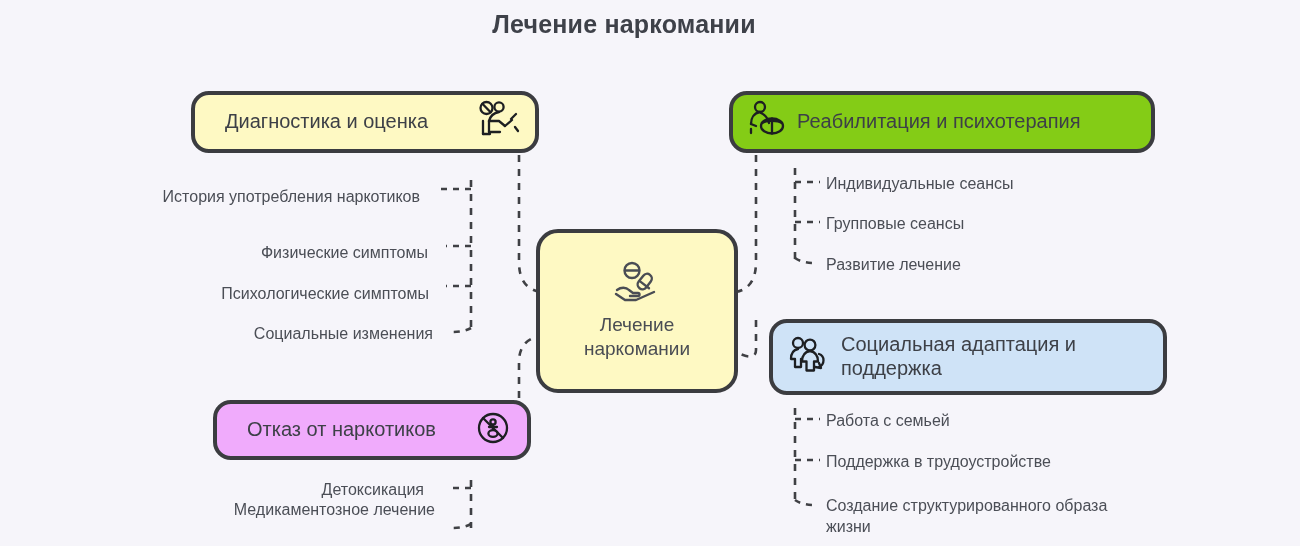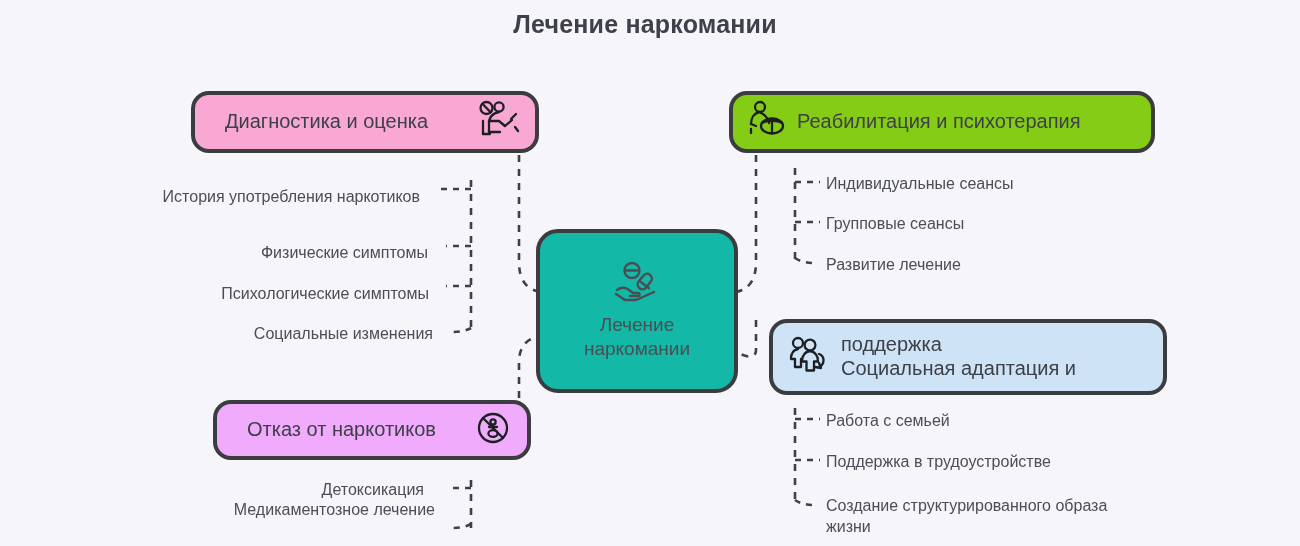--- a/index.html
+++ b/index.html
@@ -31,21 +31,20 @@
   .page-title {
     position: absolute;
     left: 0;
     top: 10px;
     width: 1248px;
     text-align: center;
     font-size: 25px;
     font-weight: bold;
     color: #3e4149;
     letter-spacing: .2px;
-    margin-left: 21px;
   }
   .node {
     position: absolute;
     box-sizing: border-box;
     border: 4px solid #3b3c40;
     border-radius: 18px;
     display: flex;
     align-items: center;
     z-index: 3;
   }
@@ -54,21 +53,21 @@
     color: #3d4047;
     line-height: 1.18;
   }
   .node .nicon {
     flex: 0 0 auto;
     display: block;
   }
   
   #node-diagnostics {
     left: 191px; top: 91px; width: 348px; height: 62px;
-    background: #f9a8d4;
+    background: #fef9c3;
     padding: 0 14px 0 30px;
     justify-content: space-between;
   }
   #node-rehab {
     left: 729px; top: 91px; width: 426px; height: 62px;
     background: #84cc16;
     padding: 0 18px 0 12px;
     gap: 10px;
   }
   #node-refusal {
@@ -79,21 +78,21 @@
   }
   #node-social {
     left: 769px; top: 319px; width: 398px; height: 76px;
     background: #cfe3f7;
     padding: 0 16px 0 14px;
     gap: 10px;
   }
   
   #node-center {
     left: 536px; top: 229px; width: 202px; height: 164px;
-    background: #14b8a6;
+    background: #fef9c3;
     border-radius: 22px;
     flex-direction: column;
     justify-content: center;
     gap: 4px;
   }
   #node-center .label {
     text-align: center;
     font-size: 19px;
     color: #4a4d54;
     line-height: 1.25;
@@ -228,22 +227,22 @@
       <svg width="44" height="42" viewBox="0 0 44 42" fill="none" stroke="#1d1f22" stroke-width="2.3" stroke-linecap="round" stroke-linejoin="round">
         <circle cx="11" cy="9" r="5"></circle>
         <circle cx="23" cy="11" r="5.4"></circle>
         <path d="M11 15 c-5 1-7 5-7 10 h4 v8 h6 v-8"></path>
         <path d="M23 17 c-5.5 1-8 5-8 10.5 h4.5 v9 h7.5 v-9 h4 c0-5.5-2.5-9.5-8-10.5"></path>
         <path d="M32 20 c6 2 6 10 0 13"></path>
         <path d="M32 29 l2 5 l-6 -1"></path>
       </svg>
     </span>
     <span class="label">
+      <div>Социальная адаптация и</div>
       <div>поддержка</div>
-      <div>Социальная адаптация и</div>
     </span>
   </div>
 
   <div class="leaf left" style="left:120px; top:187px; width:300px;">История употребления наркотиков</div>
   <div class="leaf left" style="left:120px; top:243px; width:308px;">Физические симптомы</div>
   <div class="leaf left" style="left:120px; top:284px; width:309px;">Психологические симптомы</div>
   <div class="leaf left" style="left:120px; top:324px; width:313px;">Социальные изменения</div>
 
   <div class="leaf right" style="left:826px; top:174px;">Индивидуальные сеансы</div>
   <div class="leaf right" style="left:826px; top:214px;">Групповые сеансы</div>

